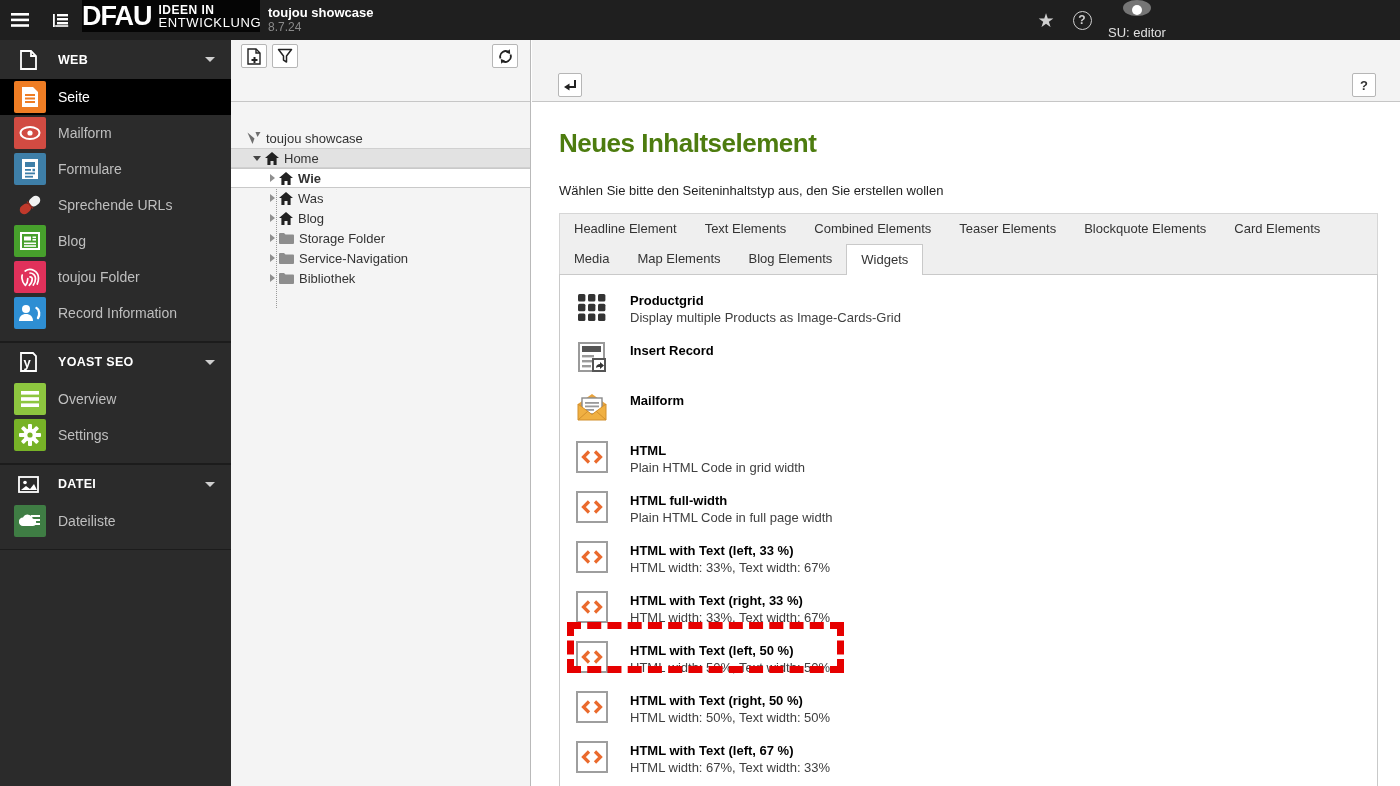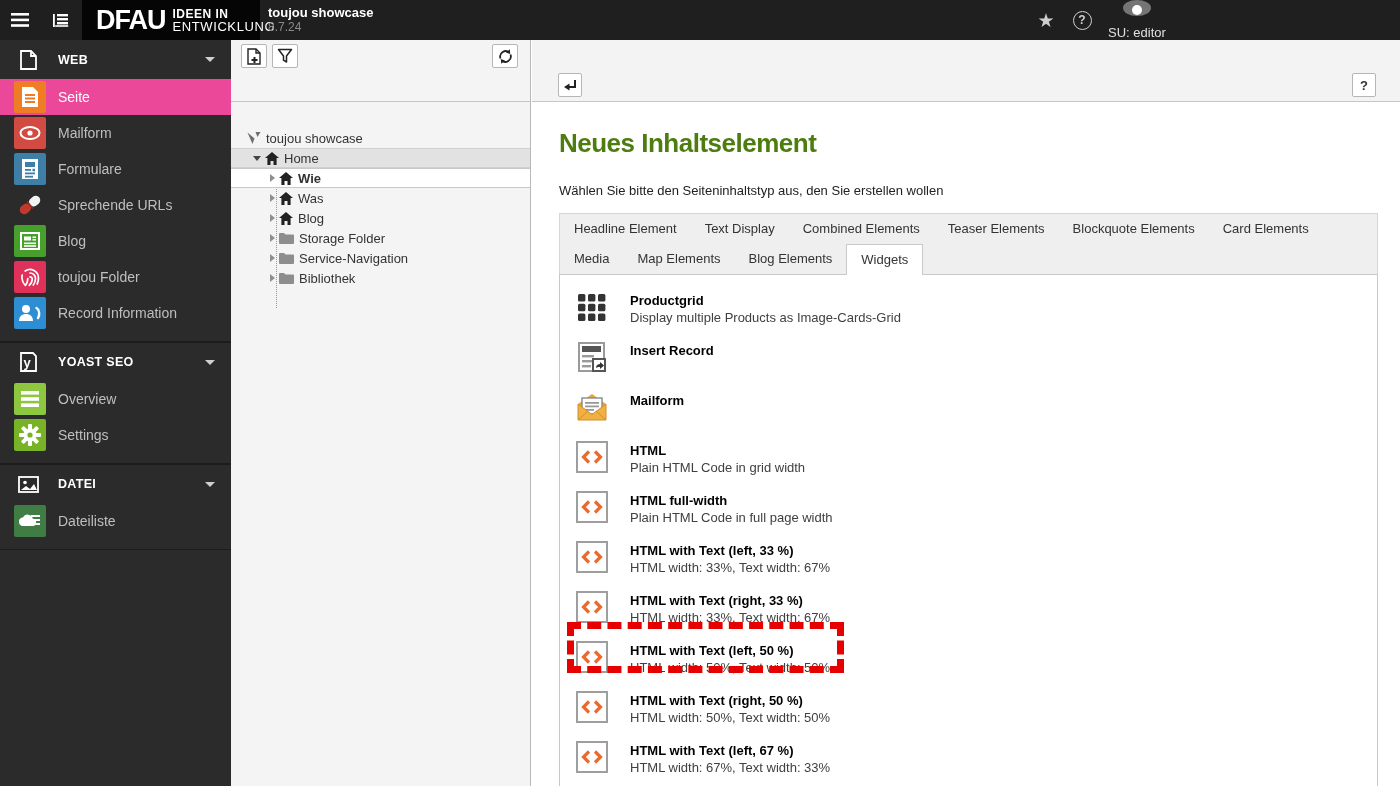--- a/index.html
+++ b/index.html
@@ -4,22 +4,22 @@
 <style>
   * { margin:0; padding:0; box-sizing:border-box; }
   html,body { width:1400px; height:786px; overflow:hidden; background:#fff;
     font-family:"Liberation Sans", sans-serif; }
 
   
   .topbar { position:absolute; left:0; top:0; width:1400px; height:40px; background:#1f1f1f; z-index:10; }
   .tb-btn { position:absolute; top:0; height:40px; display:flex; align-items:center; justify-content:center; }
   .tb-hamburger { left:0; width:40px; }
   .tb-treetoggle { left:40px; width:42px; }
-  .tb-logo { position:absolute; left:82px; top:0; height:40px; width:178px; background:#050505;
-    display:flex; align-items:center; padding-left:14px; }
+  .tb-logo { position:absolute; left:82px; top:0; height:32px; width:178px; background:#050505;
+    display:flex; align-items:center; }
   .tb-logo .dfau { color:#fff; font-size:27px; font-weight:bold; letter-spacing:-1px; }
   .tb-logo .claim { margin-left:7px; color:#fff; line-height:1; }
   .tb-logo .claim .l1 { font-size:12px; font-weight:bold; letter-spacing:.5px; }
   .tb-logo .claim .l2 { font-size:13px; letter-spacing:.6px; }
   .tb-site { position:absolute; left:268px; top:5px; line-height:15px; }
   .tb-site .name { color:#fff; font-size:13px; font-weight:bold; }
   .tb-site .ver { color:#8a8a8a; font-size:12px; }
   .tb-star { left:1030px; width:32px; color:#cfcfcf; font-size:19px; }
   .tb-help { left:1066px; width:32px; }
   .tb-help .circ { width:19px; height:19px; border:1.6px solid #cfcfcf; border-radius:50%;
@@ -35,21 +35,21 @@
   .mm-header { height:39px; display:flex; align-items:center; padding:0 16px 0 17px; position:relative;
      border-top:1px solid #1c1c1c; }
   .mm-header .h-icon { width:22px; display:flex; justify-content:center; margin-right:19px; }
   .mm-header .h-label { color:#fff; font-size:12.5px; font-weight:bold; letter-spacing:.3px; }
   .mm-caret { position:absolute; right:16px; width:0; height:0; border-left:5px solid transparent;
      border-right:5px solid transparent; border-top:5px solid #cfcfcf; }
   .mm-item { height:36px; display:flex; align-items:center; cursor:pointer; }
   .mm-item .mi { width:32px; height:32px; margin-left:14px; border-radius:2px;
      display:flex; align-items:center; justify-content:center; flex:none; }
   .mm-item .ml { margin-left:12px; color:#bfbfbf; font-size:14px; white-space:nowrap; }
-  .mm-item.active { background:#ec4899; }
+  .mm-item.active { background:#000000; }
   .mm-item.active .ml { color:#fff; }
   .mm-gap { height:11px; background:#2b2b2b; border-bottom:1px solid #1c1c1c; }
 
   
   .pagetree { position:absolute; left:231px; top:40px; width:300px; height:746px; background:#f4f4f4;
      border-right:1px solid #b9b9b9; }
   .pt-docheader { position:relative; height:62px; border-bottom:1px solid #c6c6c6; }
   .icon-btn { position:absolute; width:26px; height:24px; background:#fff; border:1px solid #b6b6b6;
      border-radius:2px; display:flex; align-items:center; justify-content:center; cursor:pointer; }
   .pt-new { left:10px; top:4px; } .pt-filter { left:41px; top:4px; } .pt-refresh { right:12px; top:4px; }
@@ -391,21 +391,21 @@
   </div>
 
   <div class="module-body">
     <h1 class="page-title">Neues Inhaltselement</h1>
     <div class="page-sub">Wählen Sie bitte den Seiteninhaltstyp aus, den Sie erstellen wollen</div>
 
     <div class="tabs-wrap">
       <div class="tabs">
         <div class="tab-row">
           <div class="tab">Headline Element</div>
-          <div class="tab">Text Display</div>
+          <div class="tab">Text Elements</div>
           <div class="tab">Combined Elements</div>
           <div class="tab">Teaser Elements</div>
           <div class="tab">Blockquote Elements</div>
           <div class="tab">Card Elements</div>
         </div>
         <div class="tab-row">
           <div class="tab">Media</div>
           <div class="tab">Map Elements</div>
           <div class="tab">Blog Elements</div>
           <div class="tab active">Widgets</div>

